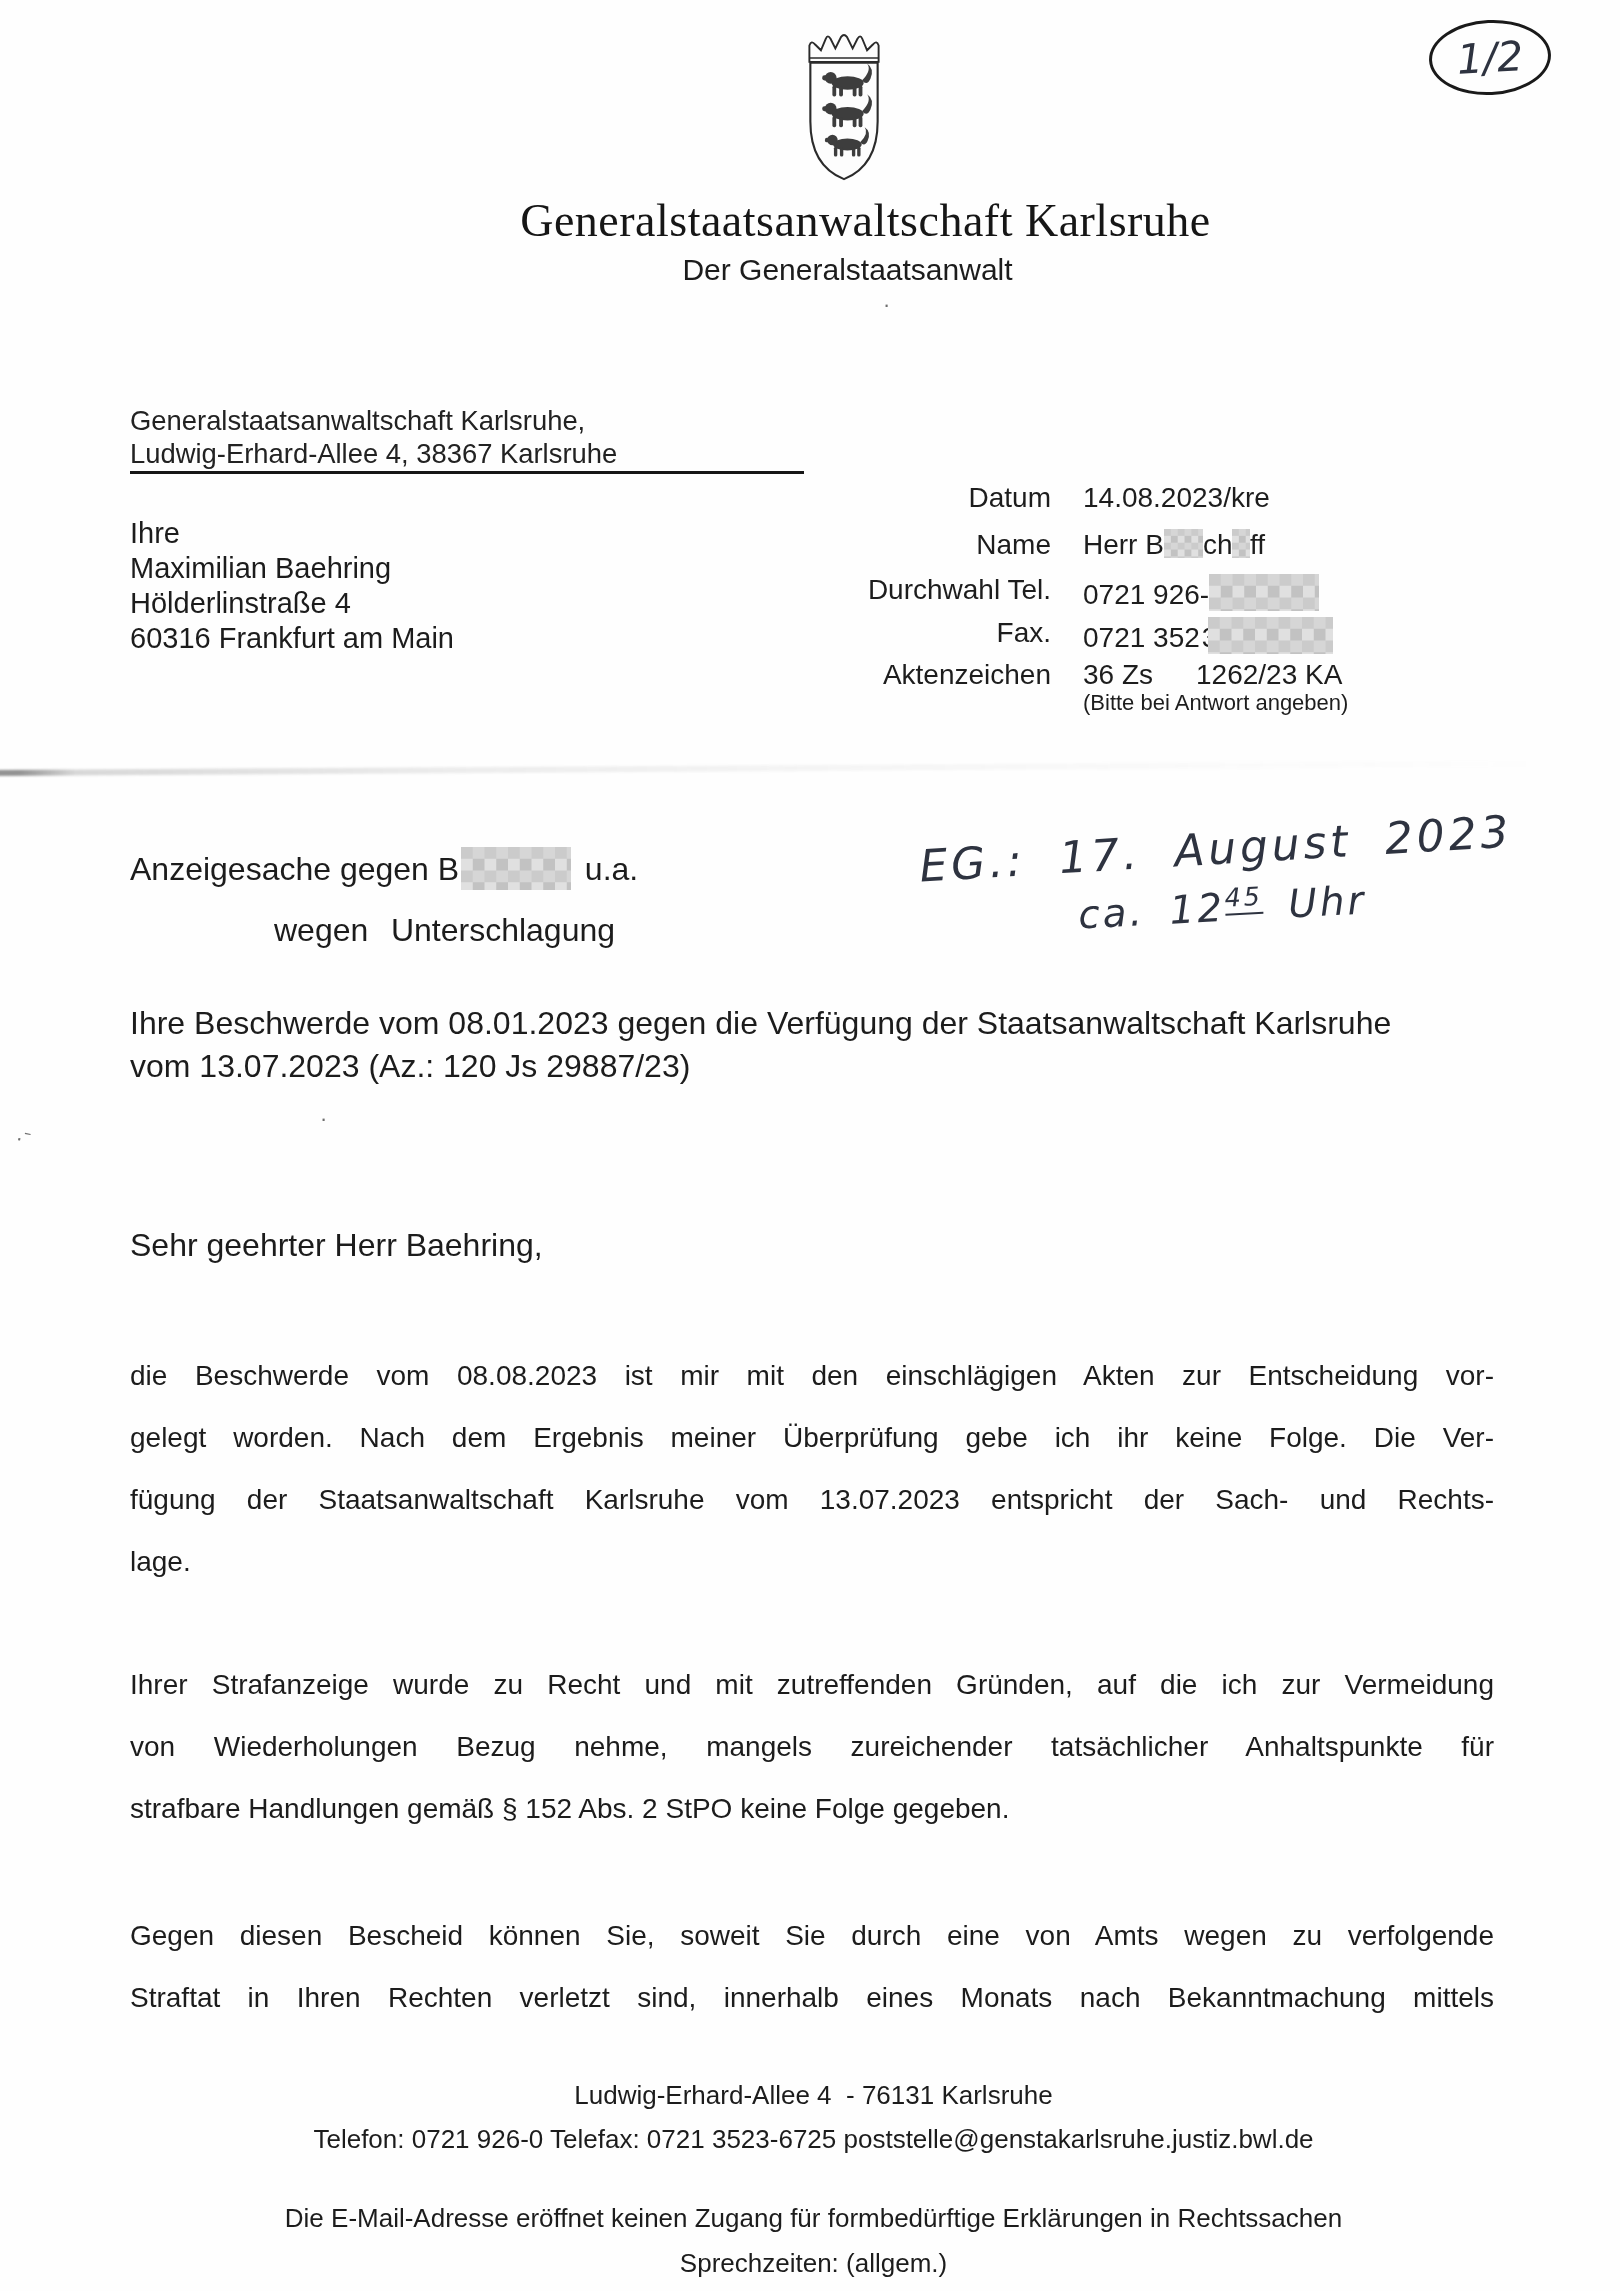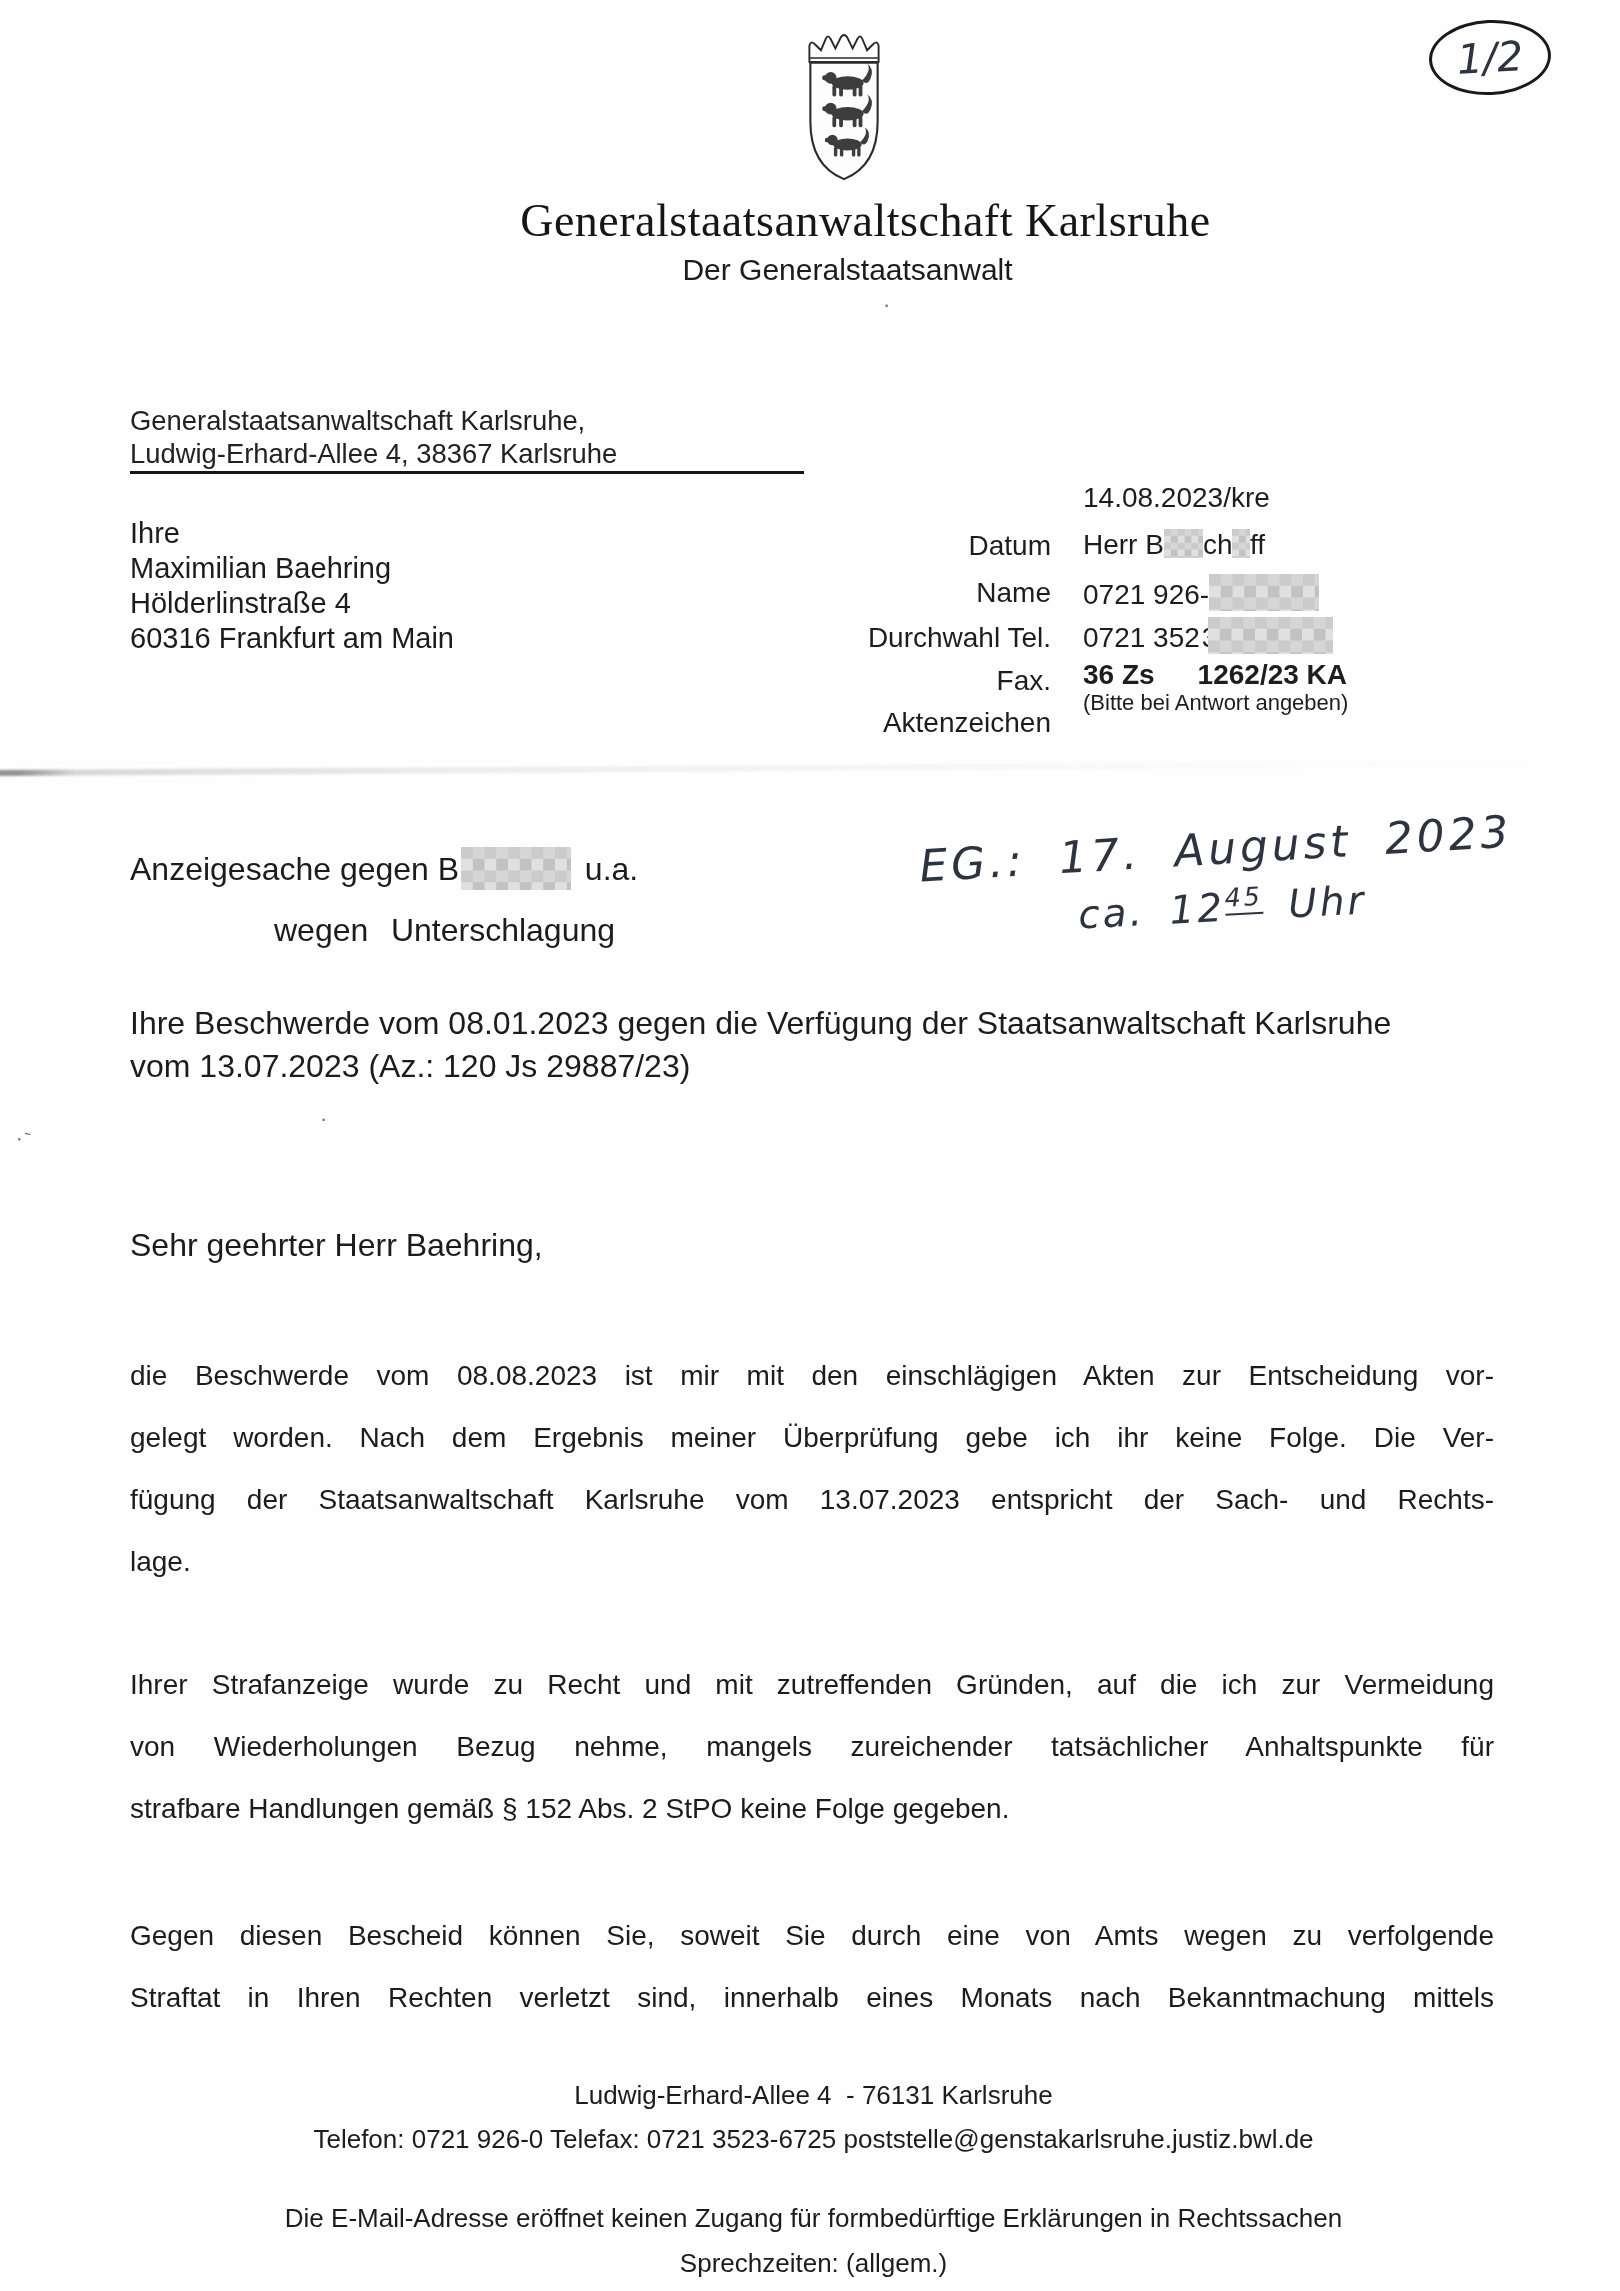--- a/index.html
+++ b/index.html
@@ -22,21 +22,21 @@
   .lh-sub{left:323px;top:253px;width:1049px;text-align:center;font-size:30px;color:#1c1c1c;}
 
   
   .sender{left:130px;top:404px;font-size:27.4px;line-height:33px;color:#222;}
   .sender-rule{left:130px;top:471px;width:674px;height:2.9px;background:#161616;}
 
   
   .recipient{left:130px;top:516px;font-size:29px;line-height:35px;color:#1c1c1c;}
 
   
-  .meta-label{position:absolute;width:412px;text-align:right;font-size:28px;color:#1d1d1d;margin-top:48px;}
+  .meta-label{position:absolute;width:412px;text-align:right;font-size:28px;color:#1d1d1d;}
   .meta-value{position:absolute;left:1083px;font-size:28px;color:#1d1d1d;white-space:nowrap;}
   .meta-note{left:1083px;top:690px;font-size:22px;color:#1d1d1d;}
 
   
   .redact{
     display:inline-block;vertical-align:-6.9px;
     background:
       conic-gradient(#d6d6d6 25%, #c2c2c2 0 50%, #e0e0e0 0 75%, #cbcbcb 0);
     background-size:23.5px 23.5px;
   }
@@ -152,21 +152,21 @@
   <div class="meta-value" style="top:574px;">
     <span>0721 926-</span><span class="redact" style="width:110px;height:37px;"></span>
   </div>
 
   <div class="meta-label" style="left:639px;top:617px;">Fax.</div>
   <div class="meta-value" style="top:617px;">
     <span>0721 352</span><span style="margin-left:2px;">3</span><span class="redact" style="width:125px;height:37px;margin-left:-9.8px;"></span>
   </div>
 
   <div class="meta-label" style="left:639px;top:659px;">Aktenzeichen</div>
-  <div class="meta-value" style="top:659px;font-weight:bold;">
+  <div class="meta-value" style="top:659px;">
     <span>36 Zs</span><span style="display:inline-block;width:43px;"></span><span>1262/23 KA</span>
   </div>
 
   <div class="abs meta-note">(Bitte bei Antwort angeben)</div>
 
   <div class="abs crease"></div>
   <div class="abs speck" style="left:883px;top:292px;">·</div>
   <div class="abs speck" style="left:320px;top:1106px;">·</div>
   <div class="abs speck" style="left:15.7px;top:1123px;transform:rotate(12deg);">·⁻</div>
 

